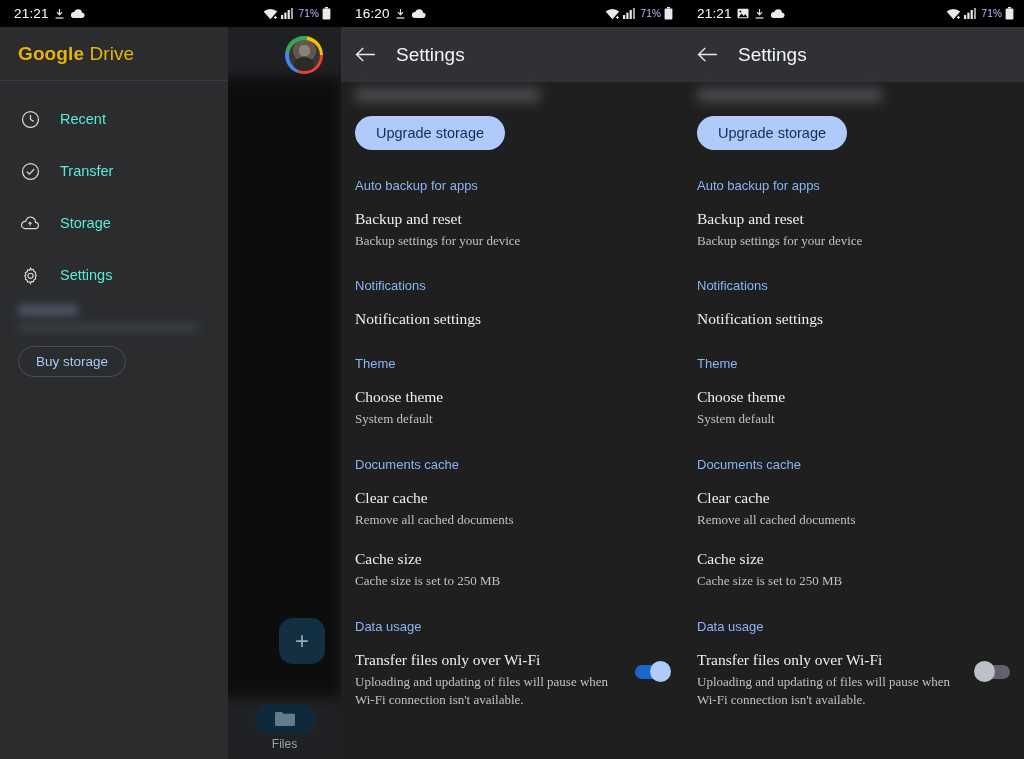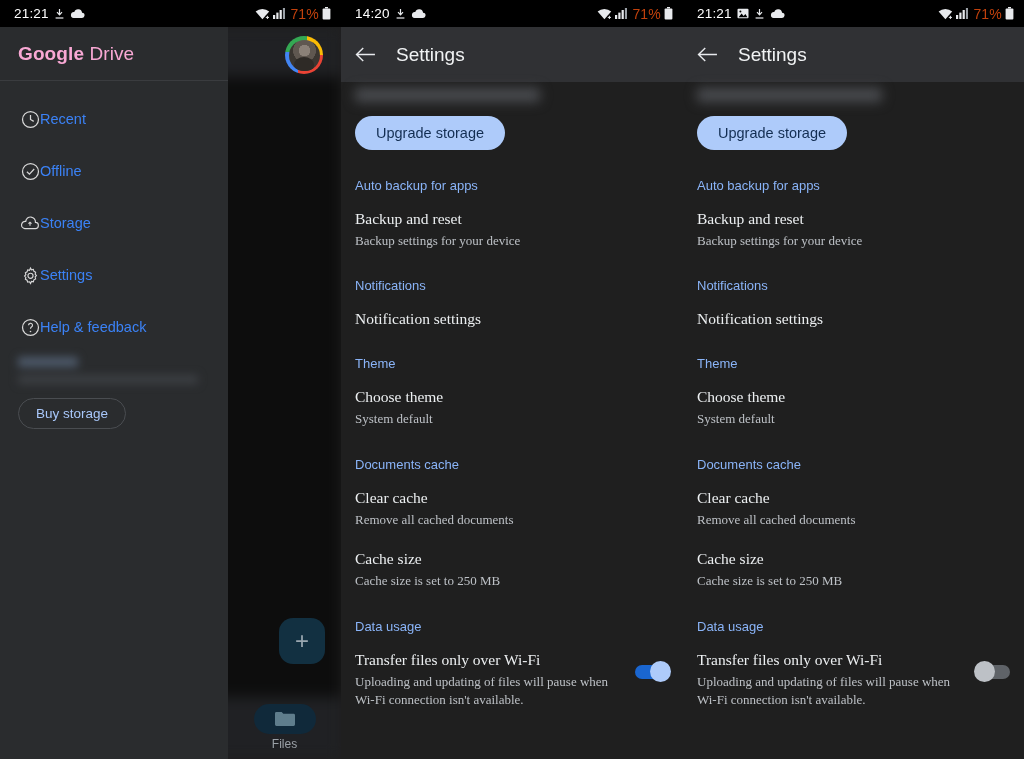--- a/index.html
+++ b/index.html
@@ -17,21 +17,21 @@
   .statusbar {
     position: relative; z-index: 40;
     height: 27px; background: #000; color: #e8eaed;
     display: flex; align-items: center; padding: 0 10px 0 14px;
     font-size: 13px; letter-spacing: .2px;
   }
   .sb-left { display: flex; align-items: center; gap: 5px; }
   .sb-right { margin-left: auto; display: flex; align-items: center; gap: 3px; }
   .sb-time { font-size: 13.5px; color: #fff; }
   .sb-ico { display: inline-flex; align-items: center; }
-  .sb-batt { font-size: 14px; color: #c2410c; margin-left: 2px; }
+  .sb-batt { font-size: 10px; color: #c4b5fd; margin-left: 2px; }
 
   
   .bg-list { position: absolute; inset: 27px 0 0 0; background: #0d0d0d; filter: blur(7px); }
   .bg-topbar { position: absolute; top: 0; left: 0; right: 0; height: 50px; background: #202124; }
   .bg-row { position: absolute; left: 10px; right: 12px; }
   .bg-line { background: #2b2d30; border-radius: 3px; height: 11px; }
   .bg-thumb { background: #5c5c5c; border-radius: 4px; }
   .bg-bottombar { position: absolute; bottom: 0; left: 0; right: 0; height: 62px; background: #202124; }
 
   .avatar-wrap { position: absolute; top: 36px; right: 18px; z-index: 30; width: 38px; height: 38px; }
@@ -74,27 +74,27 @@
 
   
   .drawer {
     position: absolute; z-index: 35; top: 27px; left: 0; width: 228px; bottom: 0;
     background: #2a2c2e;
   }
   .drawer-header {
     height: 54px; display: flex; align-items: center; padding-left: 18px;
     border-bottom: 1px solid #3a3c3f;
   }
-  .logo { font-size: 19px; color: #f9a8d4; letter-spacing: .1px; }
+  .logo { font-size: 19px; color: #eab308; letter-spacing: .1px; }
   .logo b { font-weight: 700; }
   .logo span.thin { font-weight: 400; }
   .drawer-items { padding-top: 14px; }
   .d-item {
-    height: 40px; display: flex; align-items: center; 
-    padding-left: 20px; color: #3b82f6; font-size: 14.5px;
+    height: 40px; display: flex; align-items: center; gap: 20px;
+    padding-left: 20px; color: #5eead4; font-size: 14.5px;
   }
   .d-item .ic { width: 20px; height: 20px; display: flex; align-items: center; justify-content: center; }
   .d-item svg { display: block; }
   .storage-blur { margin: 10px 12px 0 18px; filter: blur(4.5px); }
   .storage-blur .b1 { width: 60px; height: 10px; background: #4e5a6b; border-radius: 2px; }
   .storage-blur .b2 { width: 180px; height: 9px; background: #3c3f43; border-radius: 2px; margin-top: 8px; }
   .buy-btn {
     margin: 14px 0 0 18px; display: inline-flex; align-items: center; justify-content: center;
     height: 31px; padding: 8px 17px; border: 1px solid #4a4d51; border-radius: 16px;
     color: #a8c7fa; font-size: 13.5px; background: transparent;
@@ -249,21 +249,21 @@
           <span>Recent</span>
         </div>
 
         <div class="d-item" style="margin-top:12px">
           <span class="ic">
             <svg width="19" height="19" viewBox="0 0 20 20">
                 <circle cx="10" cy="10" r="8.4" fill="none" stroke="#d8d8d8" stroke-width="1.3"></circle>
                 <path d="M6.2 10.2l2.7 2.6 5-5.4" fill="none" stroke="#d8d8d8" stroke-width="1.3"></path>
               </svg>
           </span>
-          <span>Offline</span>
+          <span>Transfer</span>
         </div>
 
 
         <div class="d-item" style="margin-top:12px">
           <span class="ic">
             <svg width="20" height="16" viewBox="0 0 22 16">
                 <path d="M5.2 14.2h11.4a3.4 3.4 0 0 0 .4-6.8A5.3 5.3 0 0 0 6.3 6.2 3.9 3.9 0 0 0 5.2 14.2z" fill="none" stroke="#d8d8d8" stroke-width="1.3"></path>
                 <path d="M11 11V7.2M9.3 8.8 11 7.1l1.7 1.7" fill="none" stroke="#d8d8d8" stroke-width="1.2"></path>
               </svg>
           </span>
@@ -273,48 +273,38 @@
         <div class="d-item" style="margin-top:12px">
           <span class="ic">
             <svg width="19" height="19" viewBox="0 0 20 20">
                 <path d="M10 2.2 11 4l2-.4.6 2 1.8 1-.5 2 1.3 1.5-1.3 1.5.5 2-1.8 1-.6 2-2-.4L10 18.4 9 16.6l-2 .4-.6-2-1.8-1 .5-2L3.8 10.6 5.1 9.1l-.5-2 1.8-1 .6-2 2 .4z" fill="none" stroke="#d8d8d8" stroke-width="1.2"></path>
                 <circle cx="10" cy="10.3" r="2.7" fill="none" stroke="#d8d8d8" stroke-width="1.2"></circle>
               </svg>
           </span>
           <span>Settings</span>
         </div>
 
-        <div class="d-item" style="margin-top:12px">
-          <span class="ic">
-            <svg width="19" height="19" viewBox="0 0 20 20">
-                <circle cx="10" cy="10" r="8.4" fill="none" stroke="#d8d8d8" stroke-width="1.3"></circle>
-                <path d="M7.9 7.6a2.1 2.1 0 1 1 3.1 1.9c-.7.5-1 .9-1 1.8" fill="none" stroke="#d8d8d8" stroke-width="1.25"></path>
-                <circle cx="10" cy="14.2" r=".85" fill="#d8d8d8"></circle>
-              </svg>
-          </span>
-          <span>Help &amp; feedback</span>
-        </div>
 
 
         <div class="storage-blur">
           <div class="b1"></div>
           <div class="b2"></div>
         </div>
 
         <div class="buy-btn">
           <span>Buy storage</span>
         </div>
       </div>
     </div>
   </div>
 
   <div class="panel p2">
     <div class="statusbar">
       <div class="sb-left">
-        <span class="sb-time">14:20</span>
+        <span class="sb-time">16:20</span>
         <span class="sb-ico">
           <svg width="11" height="12" viewBox="0 0 11 12">
               <path d="M5.5 1v5.2M3 4.2l2.5 2.6L8 4.2" stroke="#e8eaed" stroke-width="1.2" fill="none"></path>
               <rect x="1.6" y="9.4" width="7.8" height="1.2" fill="#e8eaed"></rect>
             </svg>
         </span>
         <span class="sb-ico">
           <svg width="15" height="11" viewBox="0 0 15 11">
               <path d="M3.6 10h8.2a2.6 2.6 0 0 0 .3-5.2A4 4 0 0 0 4.3 4 2.9 2.9 0 0 0 3.6 10z" fill="#e8eaed"></path>
             </svg>

